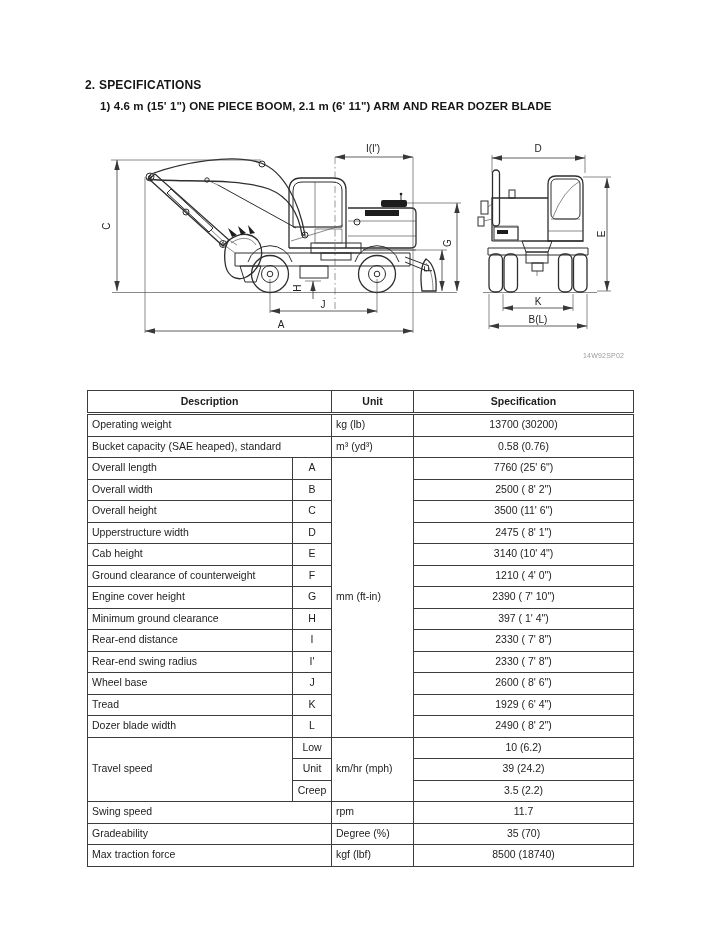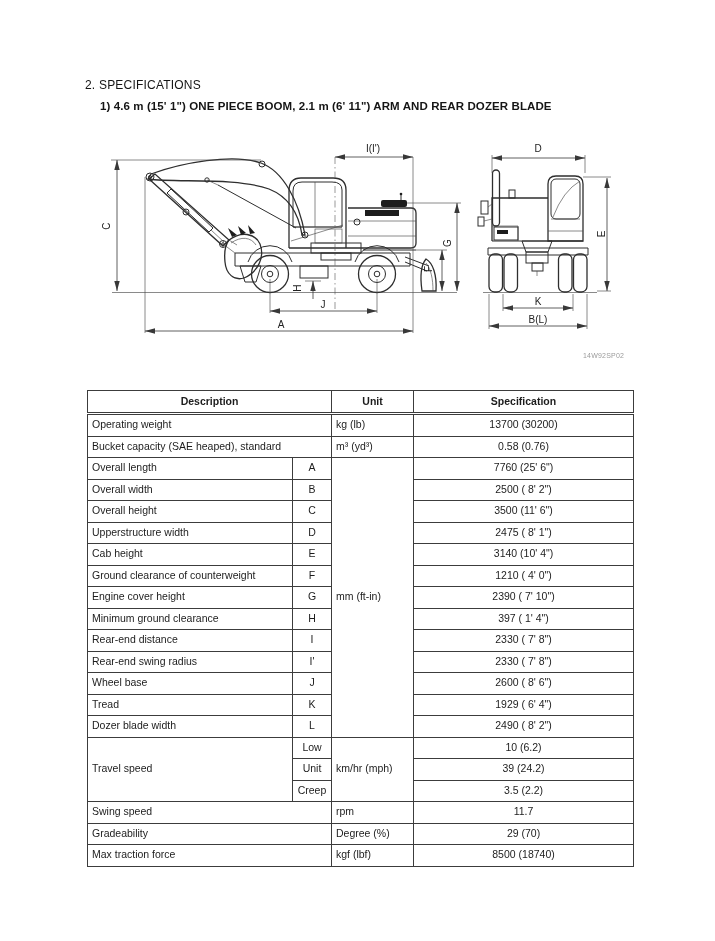--- a/index.html
+++ b/index.html
@@ -2,21 +2,21 @@
 <html><head>
 <meta charset="utf-8">
 <style>
   html,body{margin:0;padding:0;}
   body{
     width:715px;height:941px;position:relative;background:#ffffff;
     font-family:"Liberation Sans",sans-serif;color:#1a1a1a;overflow:hidden;
   }
   .title{
     position:absolute;left:85px;top:78px;
-    font-size:12px;font-weight:normal;letter-spacing:.2px;color:#151515;
+    font-size:12px;font-weight:bold;letter-spacing:.2px;color:#151515;
   }
   .subtitle{
     position:absolute;left:100px;top:100px;
     font-size:11.5px;font-weight:bold;letter-spacing:.1px;color:#151515;
   }
   .drawing{position:absolute;left:85px;top:133px;}
   .figcode{
     position:absolute;left:583px;top:352px;
     font-size:7px;color:#9b9b9b;letter-spacing:.2px;
   }
@@ -296,21 +296,21 @@
         <td class="c-spec">3.5 (2.2)</td>
       </tr>
       <tr>
         <td class="c-desc" colspan="2">Swing speed</td>
         <td class="c-unit">rpm</td>
         <td class="c-spec">11.7</td>
       </tr>
       <tr>
         <td class="c-desc" colspan="2">Gradeability</td>
         <td class="c-unit">Degree (%)</td>
-        <td class="c-spec">29 (70)</td>
+        <td class="c-spec">35 (70)</td>
       </tr>
       <tr>
         <td class="c-desc" colspan="2">Max traction force</td>
         <td class="c-unit">kgf (lbf)</td>
         <td class="c-spec">8500 (18740)</td>
       </tr>
     </tbody>
 </table>
 
 </body></html>

